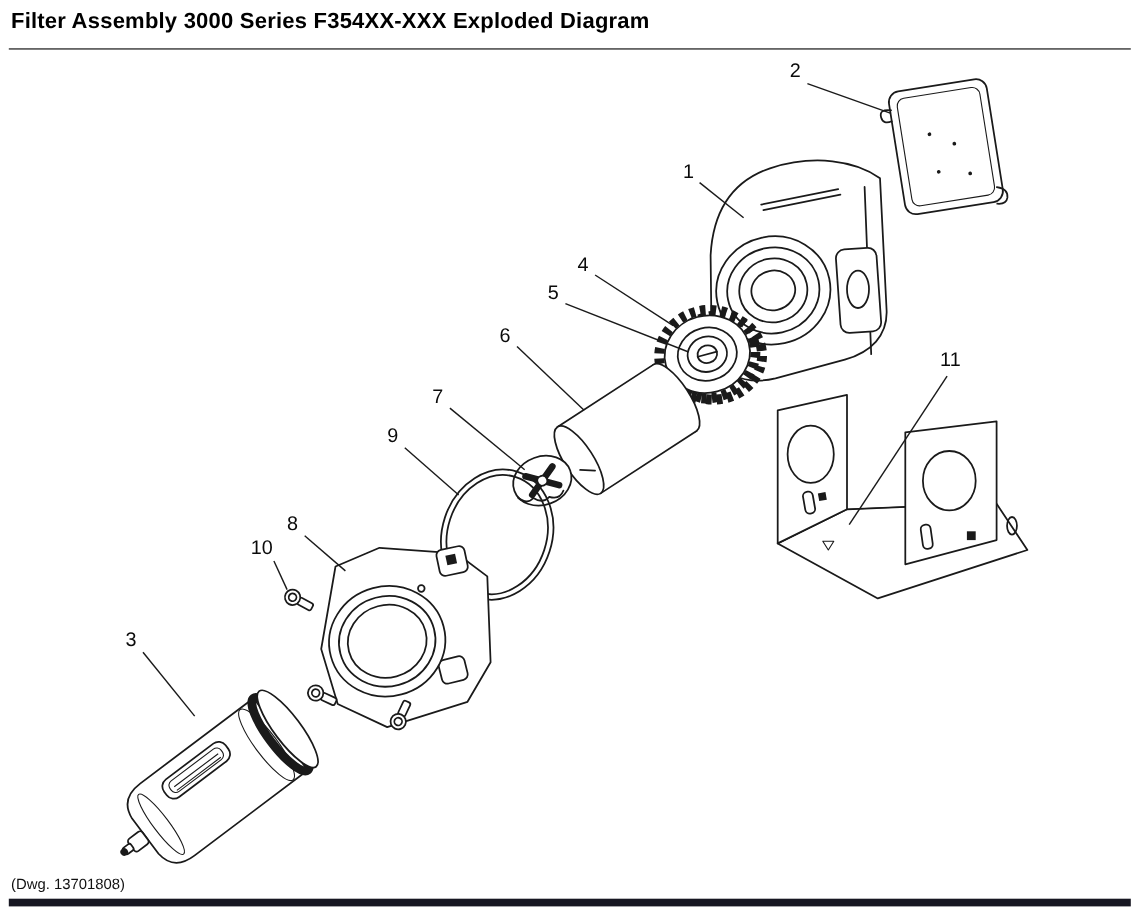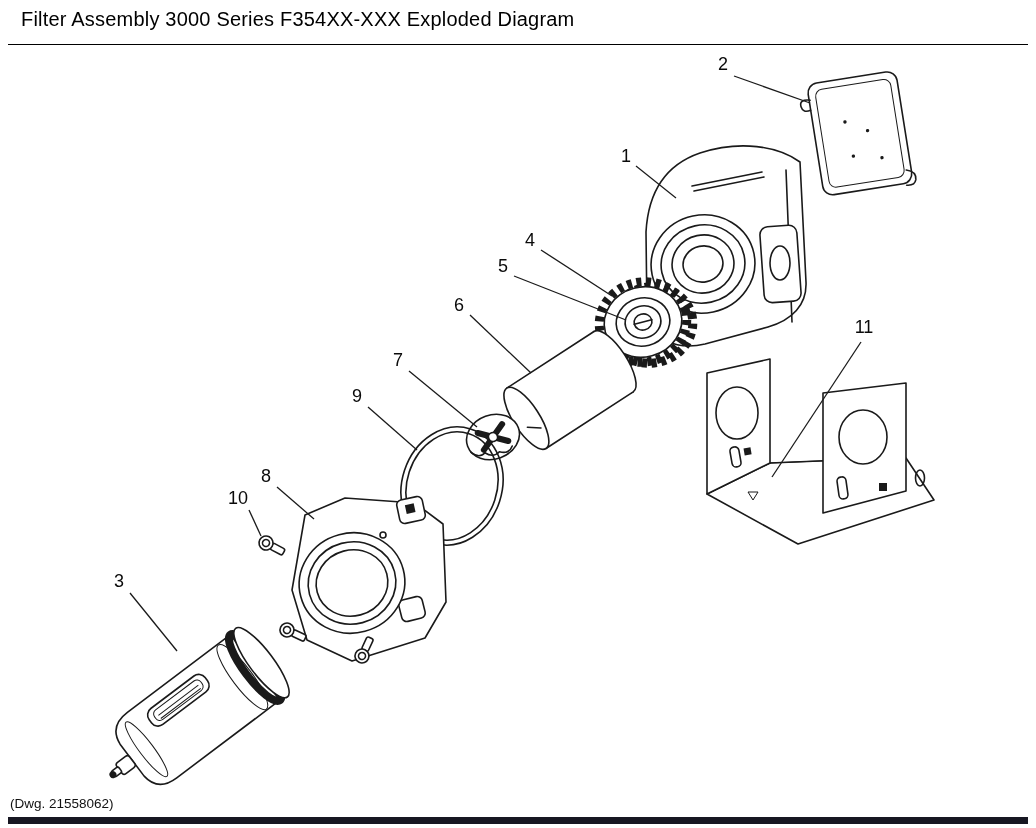--- a/index.html
+++ b/index.html
@@ -1,17 +1,17 @@
 <!DOCTYPE html>
 <html><head>
 <meta charset="utf-8">
 <style>
   html,body{margin:0;padding:0;background:#ffffff;}
   body{width:1036px;height:828px;position:relative;font-family:"Liberation Sans",sans-serif;overflow:hidden;}
-  .page-title{position:absolute;left:21px;top:8px;font-size:20px;font-weight:400;color:#000;letter-spacing:.2px;}
+  .page-title{position:absolute;left:10px;top:8px;font-size:20px;font-weight:700;color:#000;letter-spacing:.2px;}
   .title-rule{position:absolute;left:8px;right:8px;top:44px;border-top:1.8px solid #000;height:0;}
   .dwg-note{position:absolute;left:10px;top:796px;font-size:13.5px;color:#111;}
   .footer-bar{position:absolute;left:8px;right:8px;top:817px;height:7px;background:#171722;}
   svg{position:absolute;left:0;top:0;}
   .ln{fill:none;stroke:#1a1a1a;stroke-width:1.6;stroke-linejoin:round;stroke-linecap:round;}
   .thin{fill:none;stroke:#1a1a1a;stroke-width:1;stroke-linejoin:round;}
   .fw{fill:#ffffff;stroke:#1a1a1a;stroke-width:1.6;stroke-linejoin:round;}
   .dk{fill:#1a1a1a;stroke:none;}
   .teeth{fill:none;stroke:#1a1a1a;stroke-width:9;stroke-dasharray:5 4.6;}
   .band{fill:none;stroke:#1a1a1a;stroke-width:8;}
@@ -162,14 +162,14 @@
     <text class="lbl" x="503" y="272" text-anchor="middle">5</text>
     <text class="lbl" x="459" y="311" text-anchor="middle">6</text>
     <text class="lbl" x="398" y="366" text-anchor="middle">7</text>
     <text class="lbl" x="266" y="482" text-anchor="middle">8</text>
     <text class="lbl" x="357" y="402" text-anchor="middle">9</text>
     <text class="lbl" x="238" y="504" text-anchor="middle">10</text>
     <text class="lbl" x="864" y="333" text-anchor="middle">11</text>
   </g>
 </svg>
 
-<div class="dwg-note">(Dwg. 21558062)</div>
+<div class="dwg-note">(Dwg. 13701808)</div>
 <div class="footer-bar"></div>
 
 </body></html>

